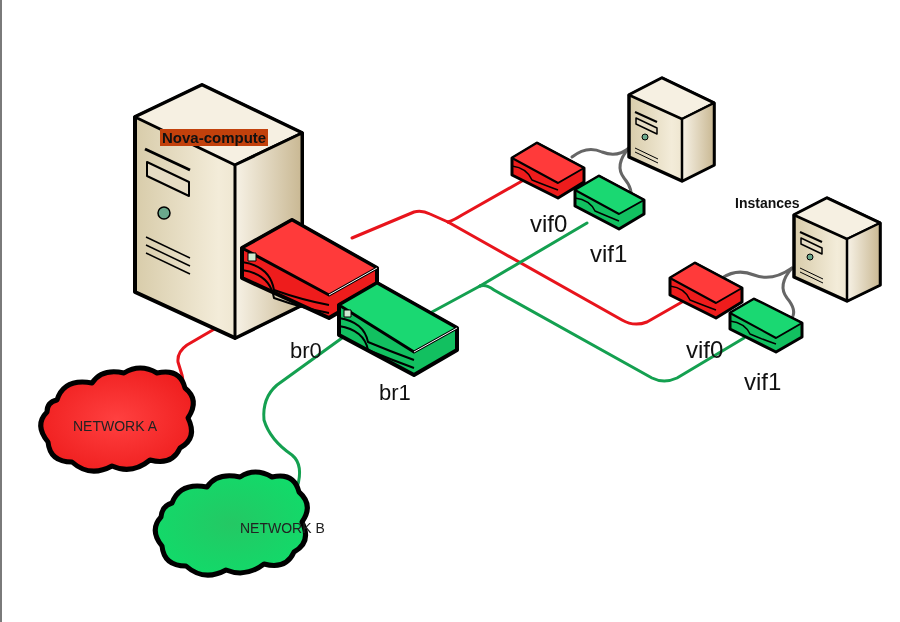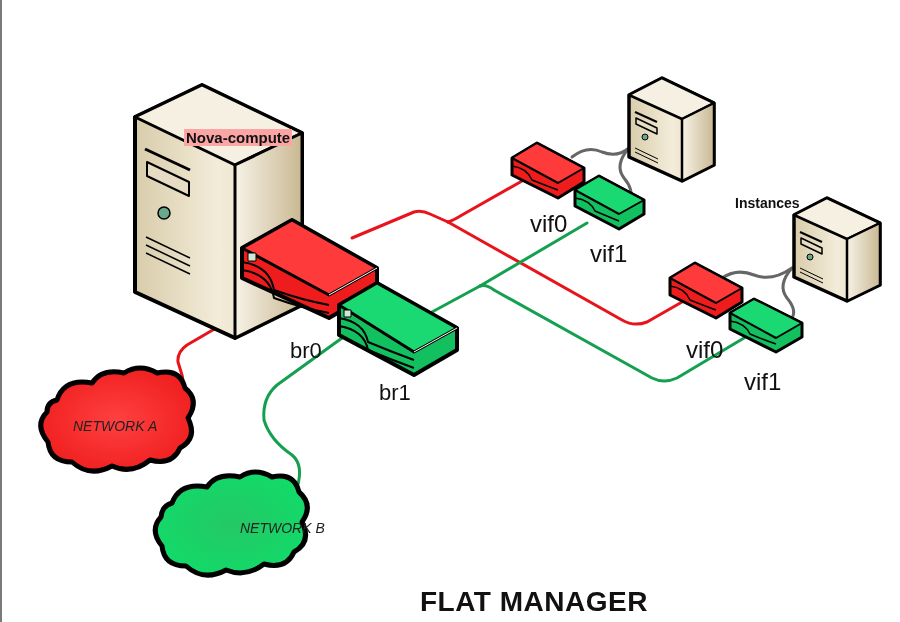--- a/index.html
+++ b/index.html
@@ -2,25 +2,25 @@
 <html><head>
 <meta charset="utf-8">
 <style>
   html, body { margin: 0; padding: 0; background: #ffffff; }
   body { width: 900px; height: 622px; position: relative; overflow: hidden;
          font-family: "Liberation Sans", sans-serif; }
   #canvas { position: absolute; left: 0; top: 0; width: 900px; height: 622px;
             border-left: 2px solid #7a7a7a; box-sizing: border-box; }
   svg { position: absolute; left: 0; top: 0; }
   .lbl { position: absolute; white-space: nowrap; color: #111; }
-  .srv-label { font-size: 15px; font-weight: bold; background: #fca5a5; padding: 0 2px; margin-left: 24px; }
+  .srv-label { font-size: 15px; font-weight: bold; background: #c2410c; padding: 0 2px; }
   .br-label { font-size: 22px; font-weight: normal; }
   .vif-label { font-size: 24px; }
   .inst-label { font-size: 14px; font-weight: bold; }
-  .net-label { font-size: 14px; color: #222; font-style: italic; }
+  .net-label { font-size: 14px; color: #222; }
   .title { font-size: 28px; font-weight: bold; letter-spacing: 0.5px; }
 </style>
 </head>
 <body>
 
 <div id="canvas">
 <svg width="900" height="622" viewBox="0 0 900 622">
   <defs>
     <linearGradient id="srvFront" x1="0" y1="0" x2="1" y2="0">
       <stop offset="0" stop-color="#d8ccaa"></stop>
@@ -149,14 +149,13 @@
 
 <div class="lbl vif-label" style="left:528px;top:210px;">vif0</div>
 <div class="lbl vif-label" style="left:588px;top:240px;">vif1</div>
 <div class="lbl inst-label" style="left:701px;top:195px;padding-left:32px;">Instances</div>
 <div class="lbl vif-label" style="left:684px;top:336px;">vif0</div>
 <div class="lbl vif-label" style="left:742px;top:368px;">vif1</div>
 
 <div class="lbl net-label" style="left:71px;top:418px;">NETWORK A</div>
 <div class="lbl net-label" style="left:190px;top:520px;margin-left:48px;">NETWORK B</div>
 
-<div class="lbl title" style="left:418px;top:586px;">FLAT MANAGER</div>
 </div>
 
 </body></html>

